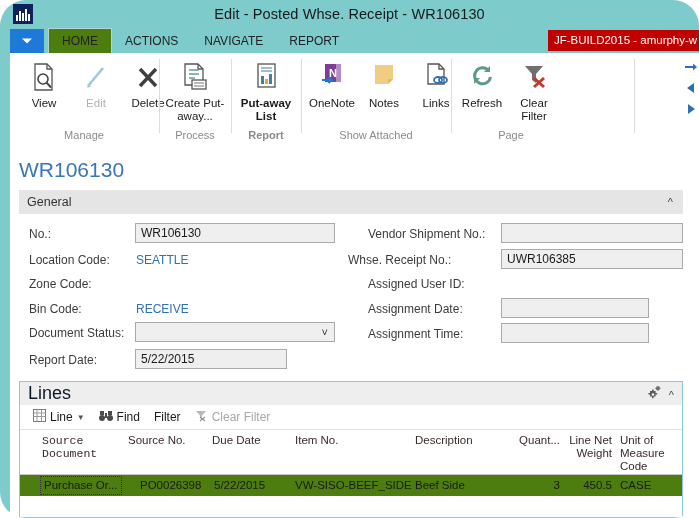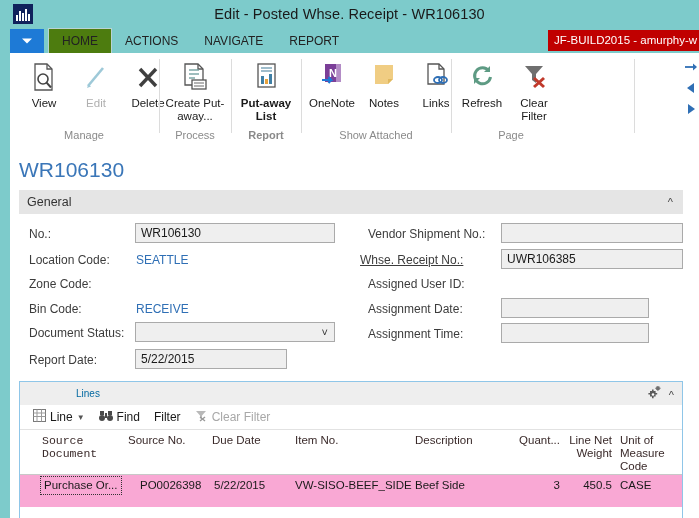--- a/index.html
+++ b/index.html
@@ -8,20 +8,21 @@
     overflow: hidden;
     background: #ffffff;
     font-family: "Liberation Sans", sans-serif;
     -webkit-font-smoothing: antialiased;
   }
   #app {
     position: relative;
     width: 699px; height: 518px;
     background: #ffffff;
     overflow: hidden;
+    border-radius: 26px;
   }
 
   
   .titlebar {
     position: absolute; left: 0; top: 0; width: 699px; height: 28px;
     background: #7dcbcb;
   }
   .nav-logo {
     position: absolute; left: 13px; top: 4px;
     width: 20px; height: 20px;
@@ -180,21 +181,21 @@
   .lines-panel {
     position: absolute; left: 19px; top: 236px;
     width: 664px; height: 137px;
     border: 1px solid #8fc6e8;
     box-sizing: border-box; background: #ffffff;
   }
   .lines-head {
     position: relative; height: 23px; background: #eeeeee;
     display: flex; align-items: center;
   }
-  .lines-head .ft-title { font-size: 10px; color: #0369a1; padding-left: 8px; margin-left: 48px; }
+  .lines-head .ft-title { font-size: 18px; color: #0f172a; padding-left: 8px; }
   .lines-head .tools {
     position: absolute; right: 8px; top: 4px;
     display: flex; align-items: center; gap: 8px;
   }
   .lines-toolbar {
     position: relative; height: 24px; background: #ffffff;
     display: flex; align-items: center; padding-left: 6px;
     border-bottom: 1px solid #e2e2e2;
   }
   .tbitem {
@@ -208,21 +209,21 @@
   .grid { position: relative; width: 100%; }
   .grid-head {
     position: relative; height: 44px; background: #ffffff;
     border-bottom: 1px solid #c8c8c8;
   }
   .gh {
     position: absolute; top: 4px;
     font-size: 11.5px; color: #3a2a2a; line-height: 13px;
   }
   .grid-row {
-    position: relative; height: 32px; background: #f9a8d4;
+    position: relative; height: 21px; background: #4d7c0f;
   }
   .gc {
     position: absolute; top: 3px;
     font-size: 11.5px; color: #1a1a1a; line-height: 15px;
     white-space: nowrap;
   }
   .gc.focus {
     border: 1px dotted #333; top: 1px; padding: 1px 3px;
     box-sizing: border-box; height: 19px; line-height: 15px;
   }
@@ -459,21 +460,21 @@
       <span></span>
       <span class="ddchev">˅</span>
     </div>
 
     <div class="flabel" style="left:29px; top:208px;">Report Date:</div>
     <div class="fbox" style="left:135px; top:204px; width:152px;">5/22/2015</div>
 
     <div class="flabel" style="left:368px; top:82px;">Vendor Shipment No.:</div>
     <div class="fbox" style="left:501px; top:78px; width:182px;"></div>
 
-    <div class="flabel" style="left:360px; top:108px;text-decoration:underline;">Whse. Receipt No.:</div>
+    <div class="flabel" style="left:348px; top:108px;">Whse. Receipt No.:</div>
     <div class="fbox" style="left:501px; top:104px; width:182px;">UWR106385</div>
 
     <div class="flabel" style="left:368px; top:132px;">Assigned User ID:</div>
 
     <div class="flabel" style="left:368px; top:157px;">Assignment Date:</div>
     <div class="fbox" style="left:501px; top:153px; width:148px;"></div>
 
     <div class="flabel" style="left:368px; top:182px;">Assignment Time:</div>
     <div class="fbox" style="left:501px; top:178px; width:148px;"></div>
 

